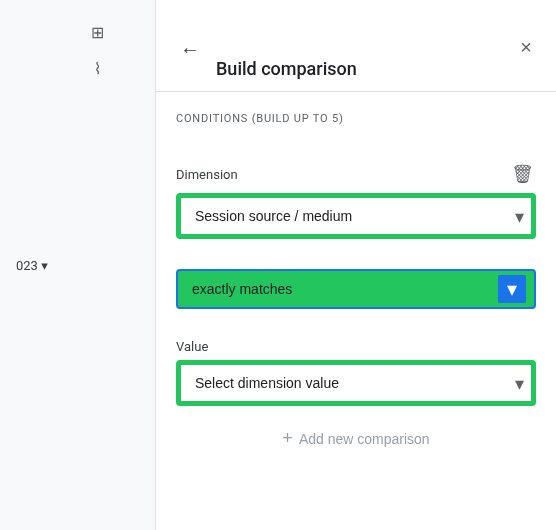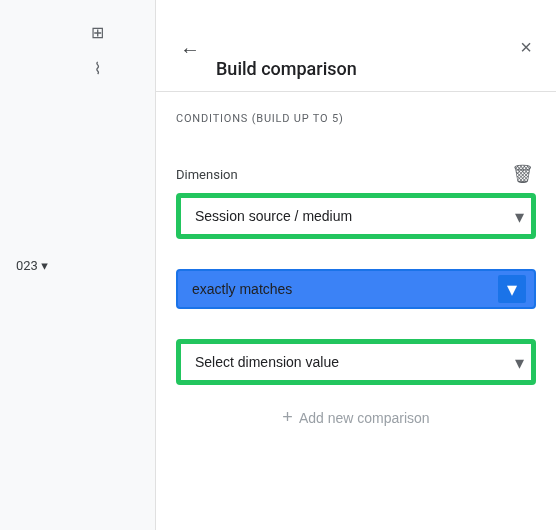--- a/index.html
+++ b/index.html
@@ -228,21 +228,21 @@
     .match-type-wrapper {
       position: relative;
       width: 100%;
     }
 
     .match-type-wrapper select {
       width: 100%;
       padding: 10px 56px 10px 14px;
       border: 2.5px solid #1a73e8;
       border-radius: 4px;
-      background: #3b82f6;
+      background: #22c55e;
       font-size: 14px;
       color: #202124;
       cursor: pointer;
       appearance: none;
       outline: none;
     }
 
     .match-type-wrapper .chevron-down {
       position: absolute;
       right: 10px;
@@ -352,20 +352,21 @@
             <option>contains</option>
             <option>begins with</option>
             <option>ends with</option>
             <option>regex</option>
           </select>
           <div class="chevron-down">▾</div>
         </div>
       </div>
 
       <div class="field-row">
+        <span class="field-label">Value</span>
         <div class="select-wrapper">
           <select>
             <option>Select dimension value</option>
           </select>
           <span class="chevron-down">▾</span>
         </div>
       </div>
 
     </div>
 

